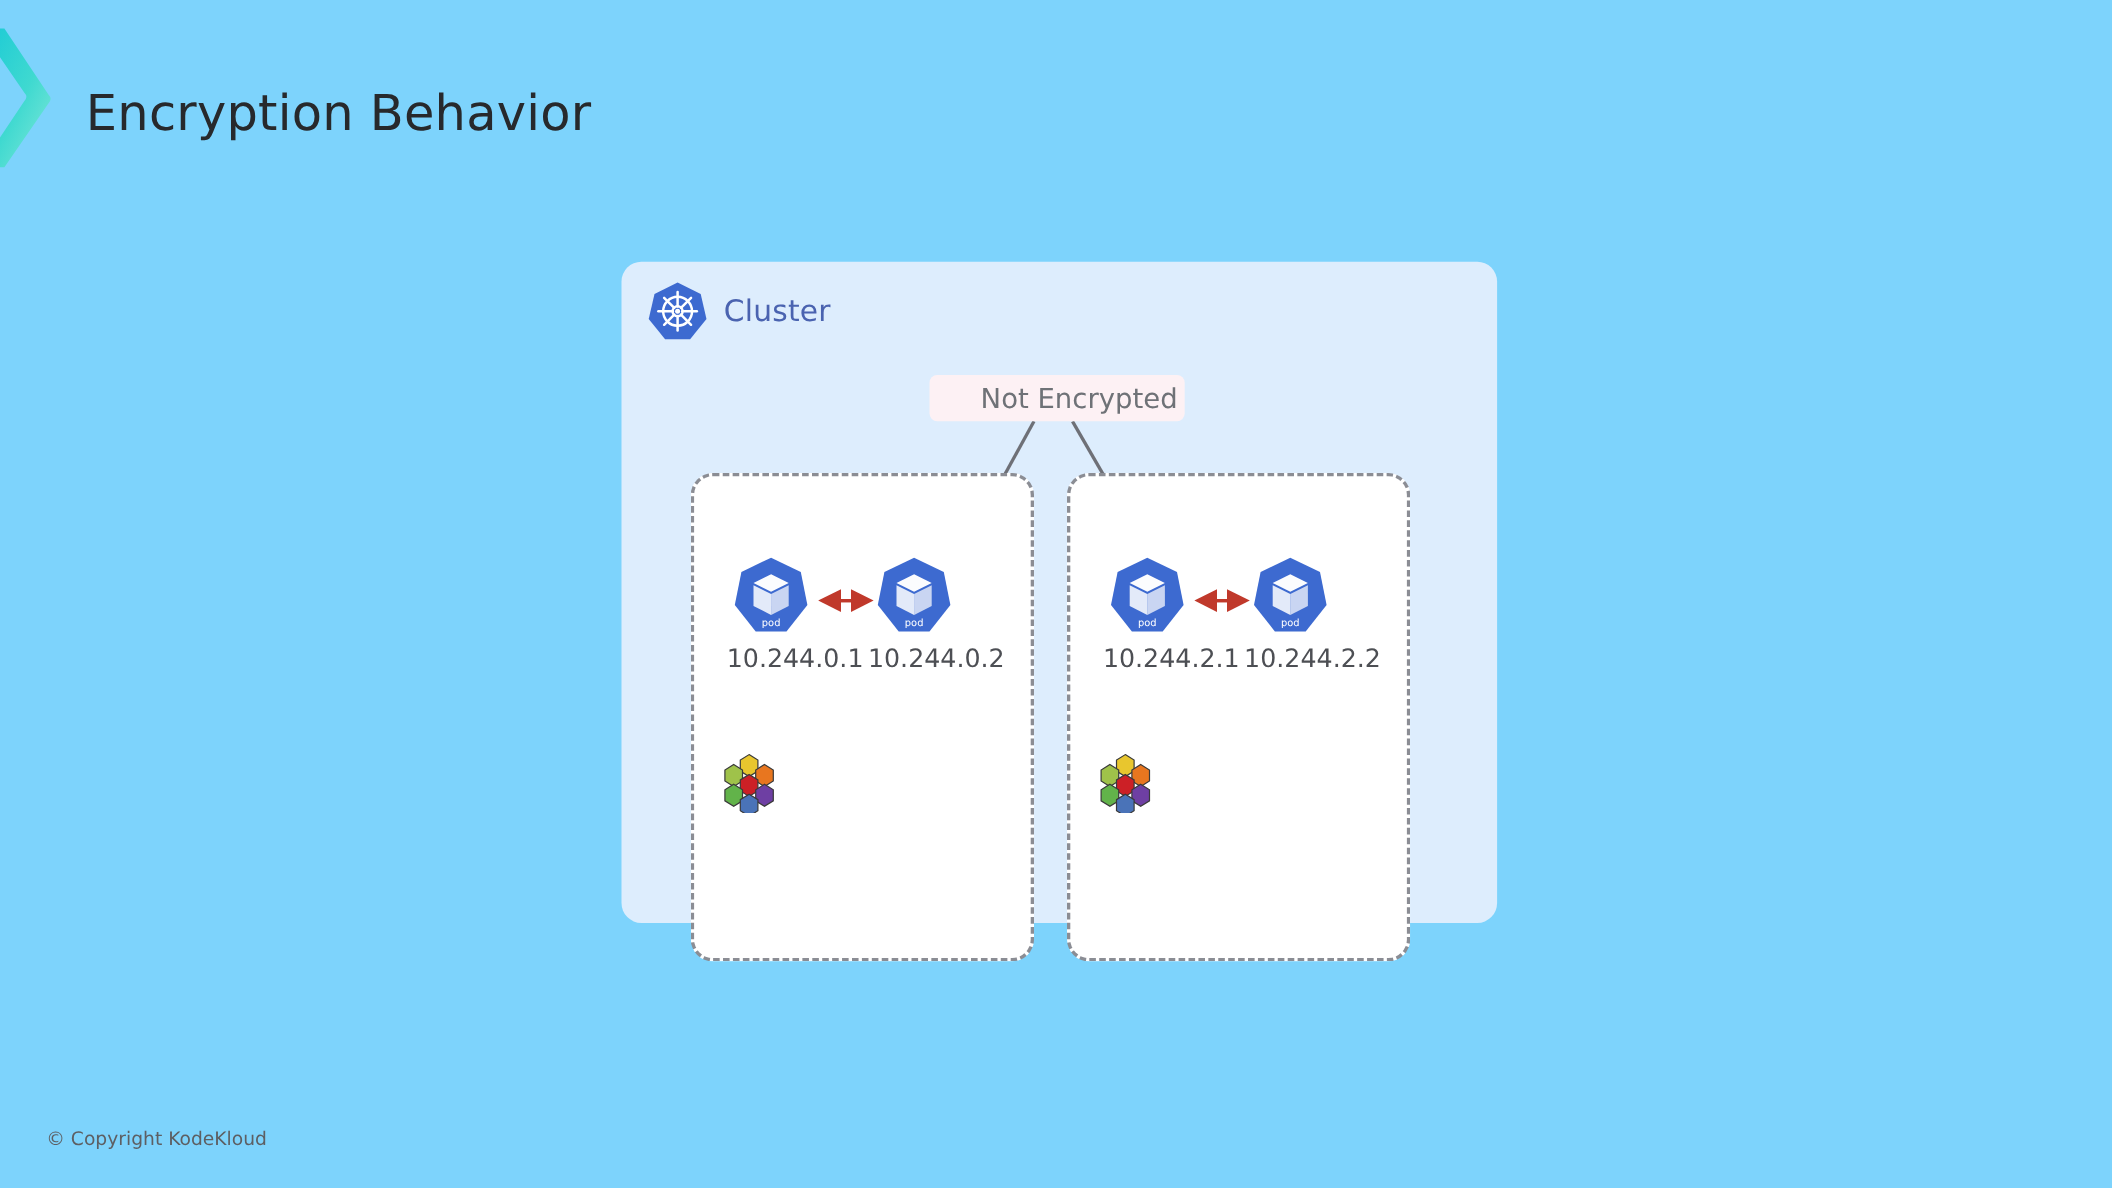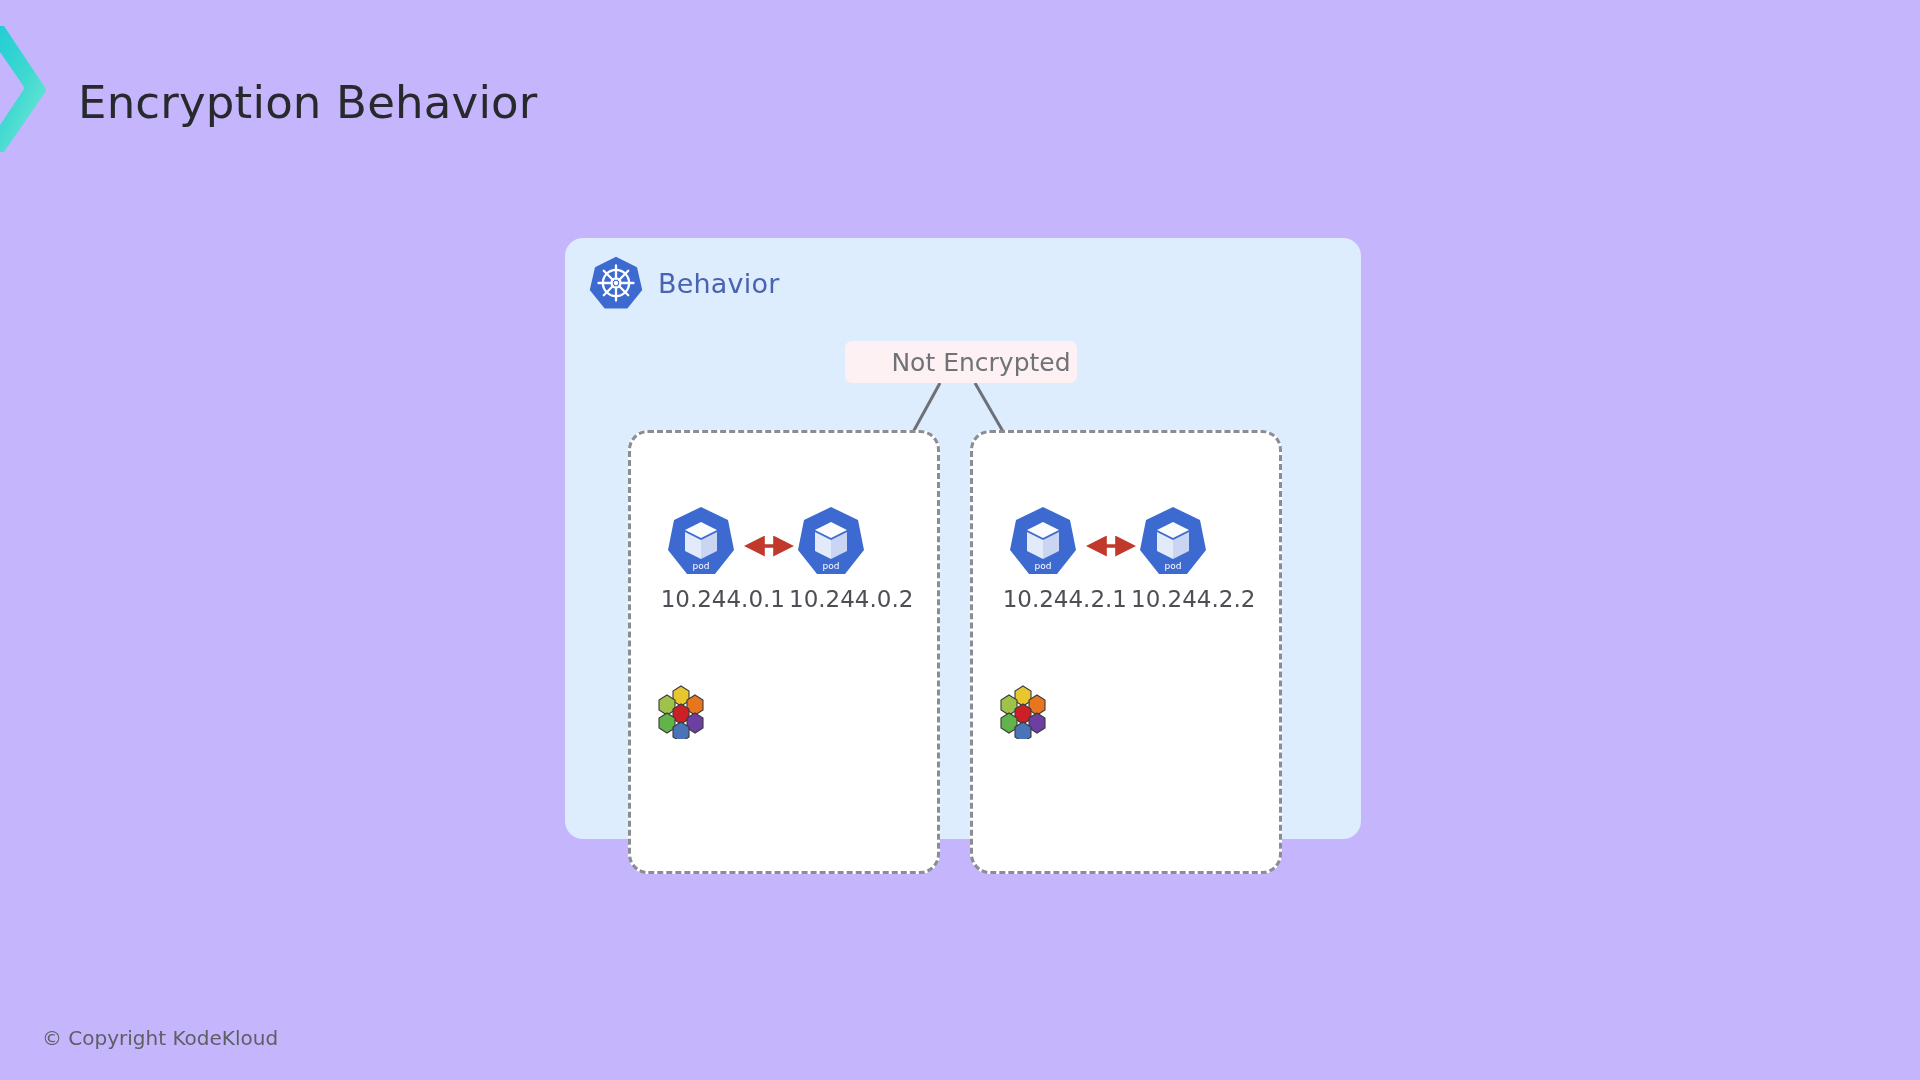--- a/index.html
+++ b/index.html
@@ -6,21 +6,21 @@
   html, body {
     margin: 0; padding: 0;
     width: 1920px; height: 1080px;
     background: #ffffff;
     font-family: "DejaVu Sans", sans-serif;
     overflow: hidden;
   }
   #slide {
     position: relative;
     width: 1920px; height: 1080px;
-    background: #c4b5fd;
+    background: #7dd3fc;
   }
 
   
   #brand-chevron {
     position: absolute;
     left: -18px; top: 24px;
     width: 76px; height: 130px;
   }
 
   
@@ -137,21 +137,21 @@
     position: absolute;
     left: 22px; top: 250px;
     width: 56px; height: 56px;
   }
   .honeycomb svg { width: 56px; height: 56px; display: block; }
 
   
   #footer-copyright {
     position: absolute;
     left: 42px; top: 1026px;
-    font-size: 20px;
+    font-size: 17px;
     color: #5d5f63;
   }
 </style>
 </head>
 <body>
 
 <div id="slide">
 
   <div id="brand-chevron">
     <svg viewBox="0 0 76 130" width="76" height="130">
@@ -181,21 +181,21 @@
             <line x1="12" y1="32" x2="27" y2="32"></line>
             <line x1="37" y1="32" x2="52" y2="32"></line>
             <line x1="18" y1="18" x2="28.5" y2="28.5"></line>
             <line x1="35.5" y1="35.5" x2="46" y2="46"></line>
             <line x1="46" y1="18" x2="35.5" y2="28.5"></line>
             <line x1="28.5" y1="35.5" x2="18" y2="46"></line>
           </g>
           <circle cx="32" cy="32" r="2.6" fill="#ffffff"></circle>
         </svg>
       </div>
-      <div id="cluster-label">Behavior</div>
+      <div id="cluster-label">Cluster</div>
     </div>
   </div>
 
   <svg id="connectors">
     <line x1="940" y1="383" x2="845" y2="556" stroke="#6e7077" stroke-width="3"></line>
     <line x1="975" y1="383" x2="1075" y2="556" stroke="#6e7077" stroke-width="3"></line>
   </svg>
 
   <div id="not-encrypted-badge">
     <span id="not-encrypted-label">Not Encrypted</span>

